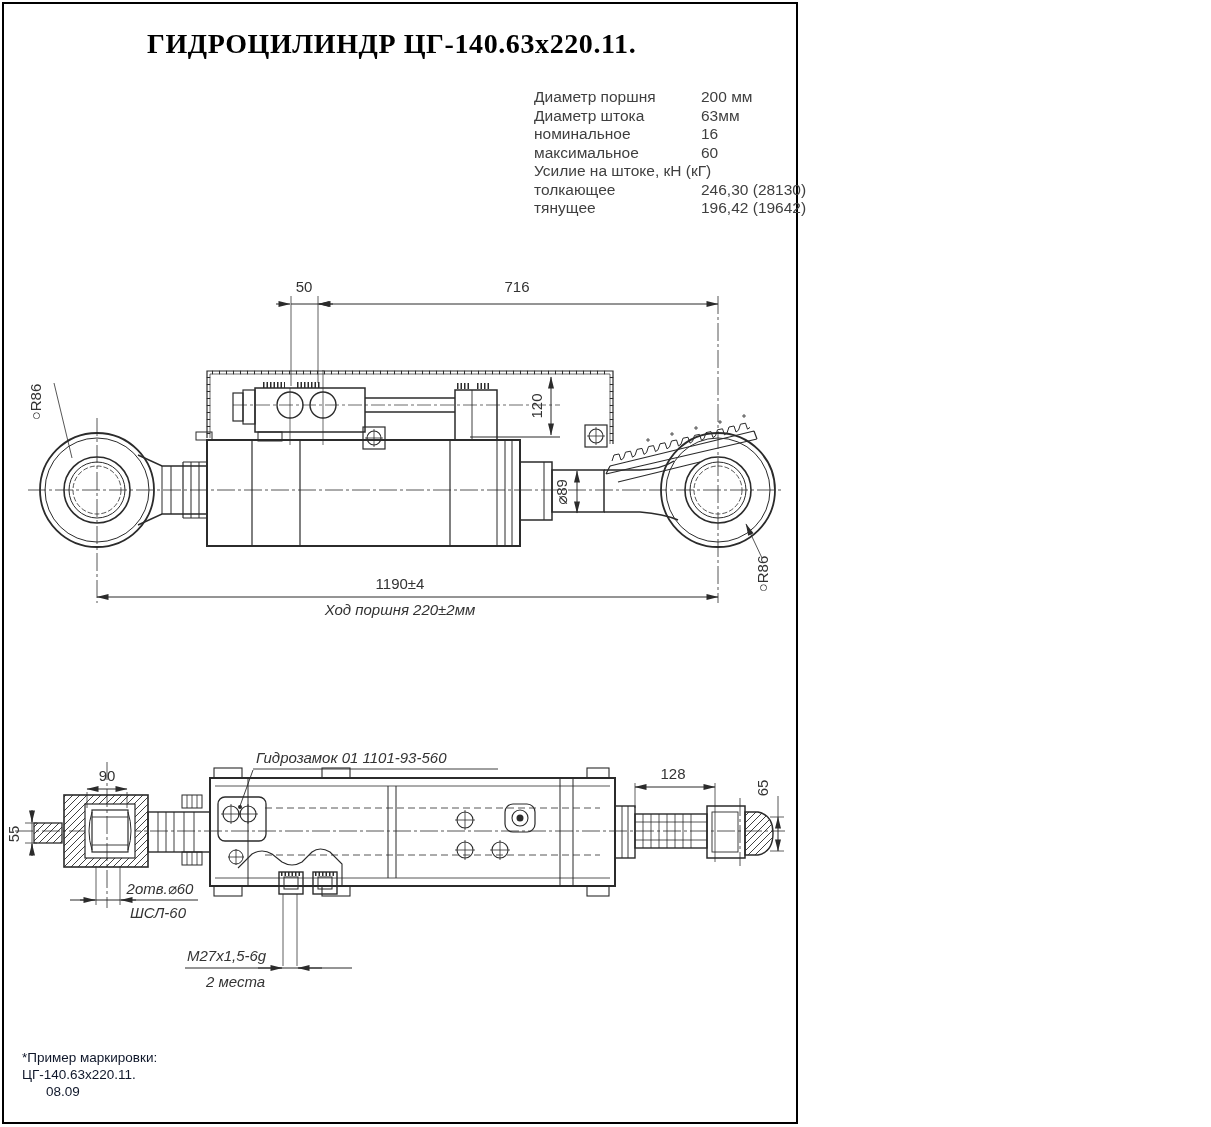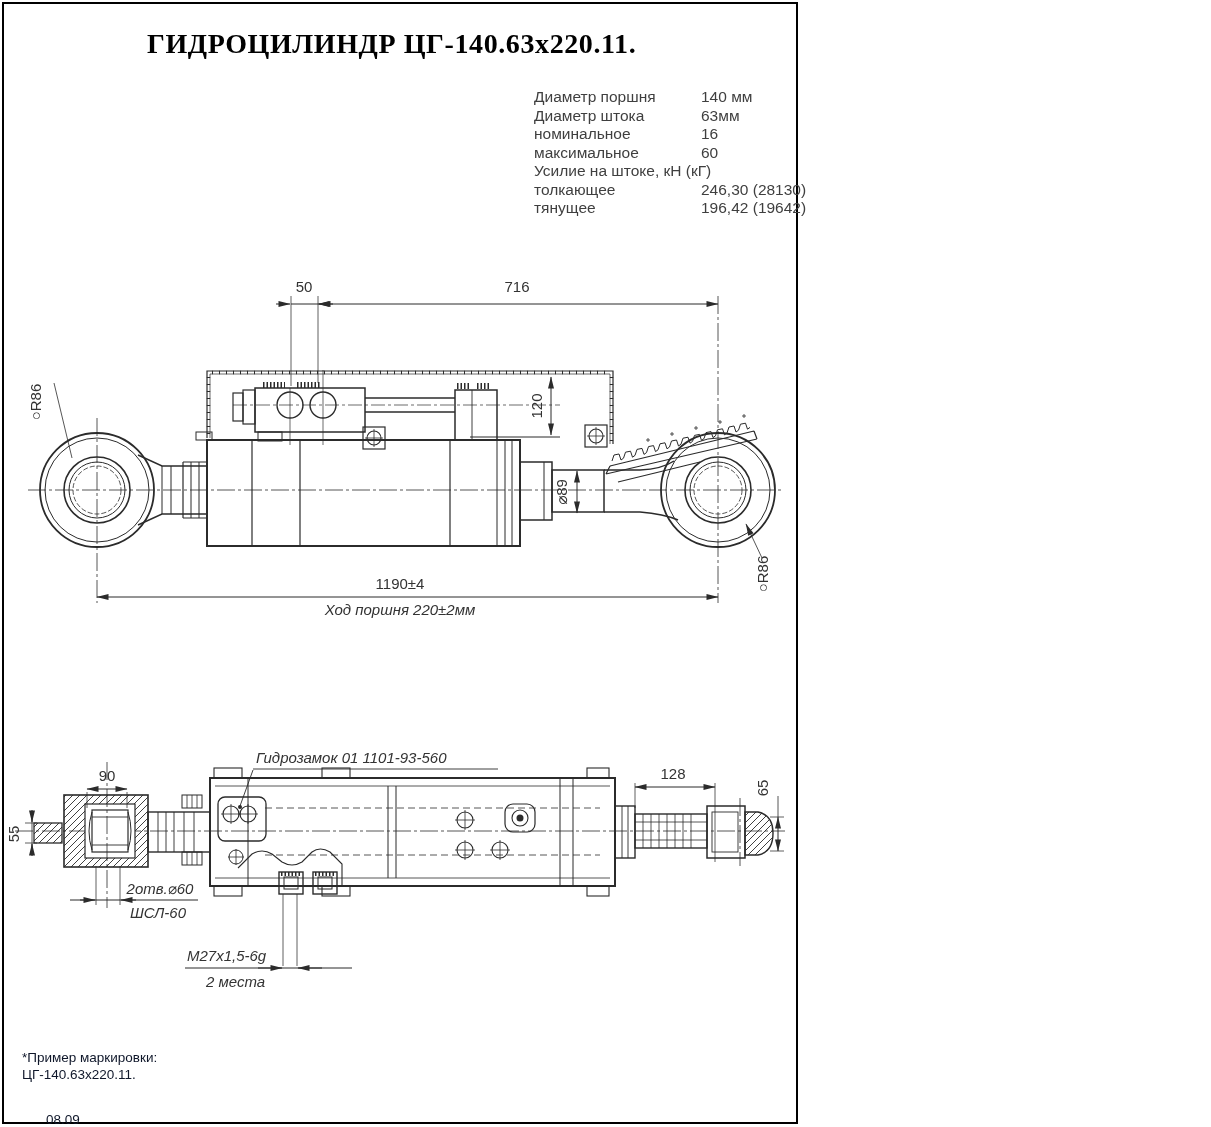--- a/index.html
+++ b/index.html
@@ -9,35 +9,35 @@
   .title{position:absolute;left:147px;top:28px;font-family:"Liberation Serif",serif;
          font-weight:700;font-size:28px;letter-spacing:.6px;color:#000;white-space:nowrap;}
   .specs{position:absolute;left:504px;top:88px;width:300px;margin-left:30px;}
   .srow{display:flex;height:18.5px;line-height:18.5px;font-size:15.5px;color:#3f3f3f;white-space:nowrap;}
   .slabel{width:167px;flex:none;}
   .sval{flex:none;}
   svg{position:absolute;left:0;top:0;}
   svg text{font-family:"Liberation Sans","DejaVu Sans",sans-serif;font-size:15px;fill:#333;}
   svg text.dimi{font-style:italic;}
   .footnote{position:absolute;left:22px;top:1049px;font-size:13.5px;color:#0f172a;line-height:17px;}
-  .footnote .ind{padding-left:24px;margin-top:28px;}
+  .footnote .ind{padding-left:24px;}
   .ln{stroke:#2b2b2b;fill:none;}
 </style>
 </head>
 <body>
 
 <div class="stage">
   <div class="frame"></div>
 
   <div class="title">ГИДРОЦИЛИНДР ЦГ-140.63х220.11.</div>
 
   <div class="specs">
     <div class="srow">
         <span class="slabel">Диаметр поршня</span>
-        <span class="sval">140 мм</span>
+        <span class="sval">200 мм</span>
       </div>
     <div class="srow">
         <span class="slabel">Диаметр штока</span>
         <span class="sval">63мм</span>
       </div>
     <div class="srow">
         <span class="slabel">номинальное</span>
         <span class="sval">16</span>
       </div>
     <div class="srow">

